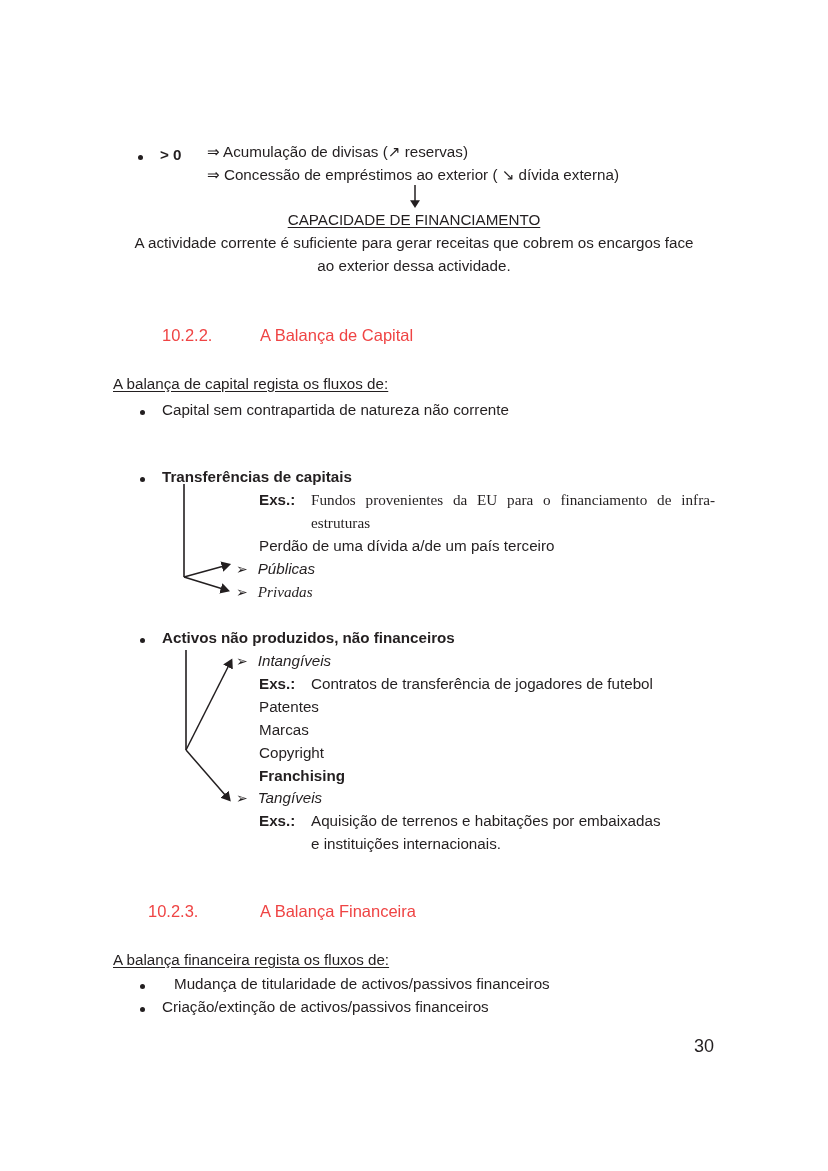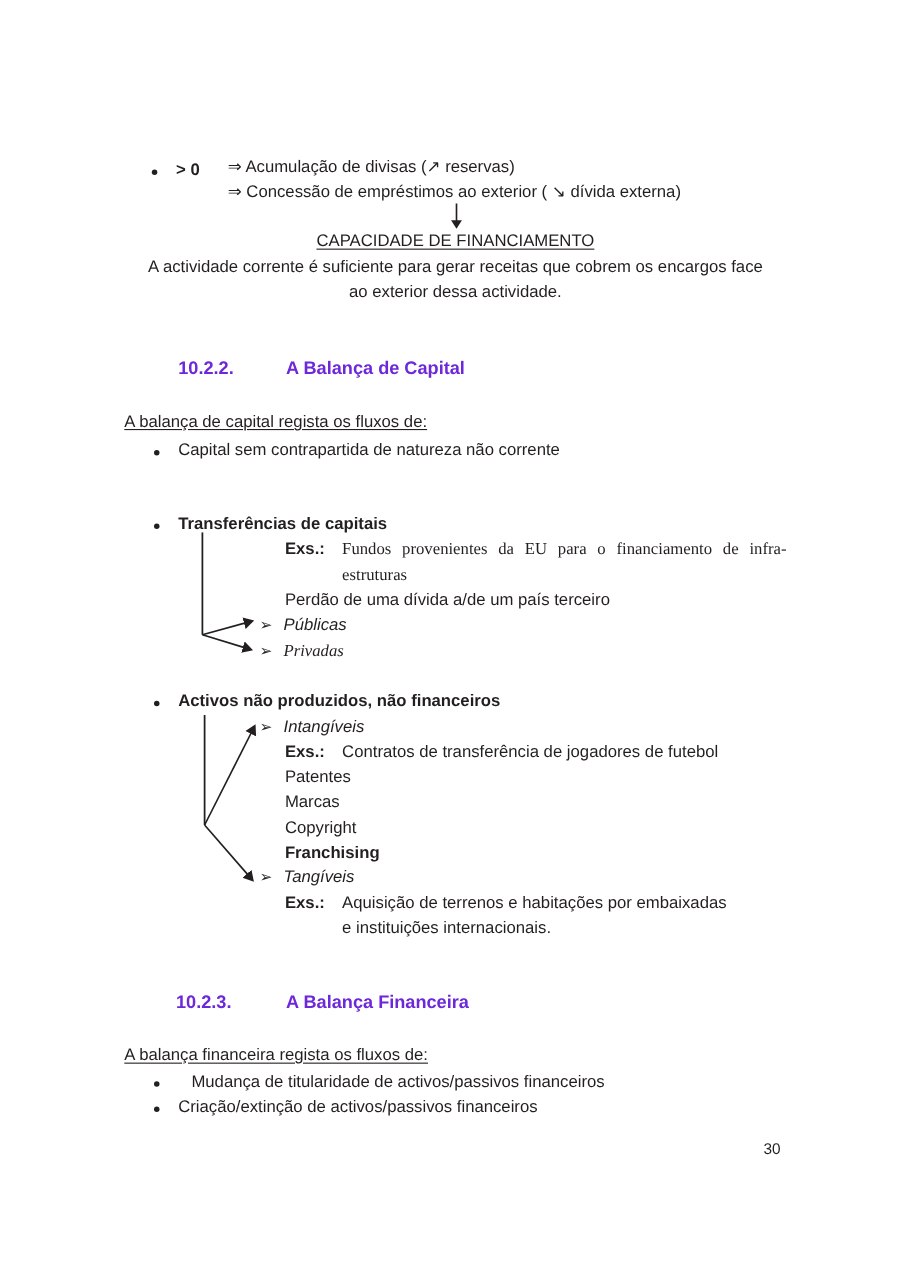--- a/index.html
+++ b/index.html
@@ -50,36 +50,36 @@
     line-height: 23.4px;
     color: #231f20;
     flex: 0 0 auto;
   }
 
   
   .heading {
     position: absolute;
     font-size: 16.5px;
     line-height: 22px;
-    font-weight: bold;
-    color: #6d28d9;
+    font-weight: normal;
+    color: #ef4444;
     white-space: pre;
   }
 
   
   .diagram {
     position: absolute;
     left: 0; top: 0;
     width: 828px; height: 1171px;
     pointer-events: none;
   }
 
   .pagenum {
     position: absolute;
-    font-size: 14px;
+    font-size: 18px;
     color: #231f20;
   }
 </style>
 </head>
 <body>
 
 <div class="page">
 
   <div class="bullet-row" style="left:138px; top:143px; width:560px;">
     <span class="dot"></span>
@@ -166,21 +166,21 @@
 
   <div class="bullet-row" style="left:236px; top:786px;">
     <span class="arrowbul">➢</span>
     <span class="t ital" style="margin-left:10px;">Tangíveis</span>
   </div>
 
   <div class="blk t bold" style="left:259px; top:809px;">Exs.:</div>
 
   <div class="blk t t-wrap" style="left:311px; top:809px; width:360px;">Aquisição de terrenos e habitações por embaixadas e instituições internacionais.</div>
 
-  <div class="heading" style="left:160px; top:900px;">10.2.3.</div>
+  <div class="heading" style="left:148px; top:900px;">10.2.3.</div>
   <div class="heading" style="left:260px; top:900px;">A Balança Financeira</div>
 
   <div class="blk t uline" style="left:113px; top:948px;">A balança financeira regista os fluxos de:</div>
 
   <div class="bullet-row" style="left:140px; top:972px; width:560px;gap:12px;">
     <span class="dot"></span>
     <span class="t" style="margin-left:17px;">Mudança de titularidade de activos/passivos financeiros</span>
   </div>
 
   <div class="bullet-row" style="left:140px; top:995px; width:560px;">

